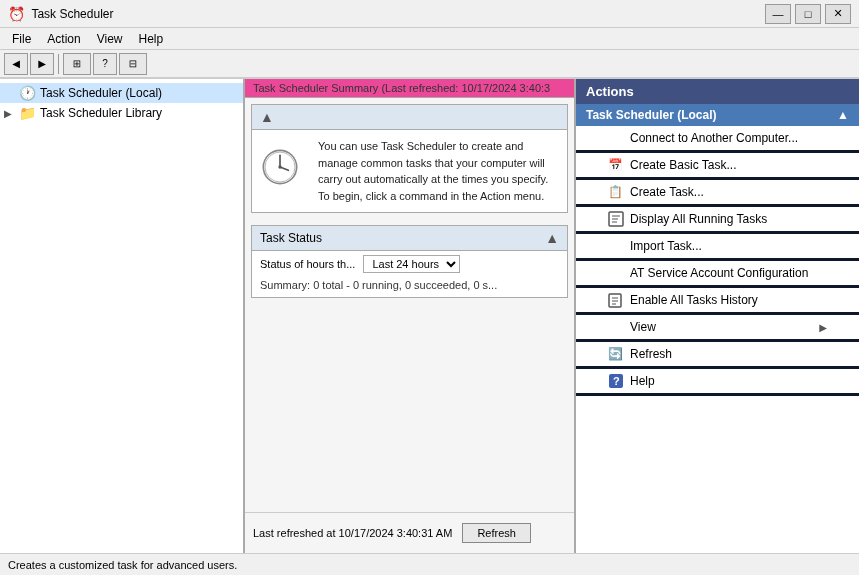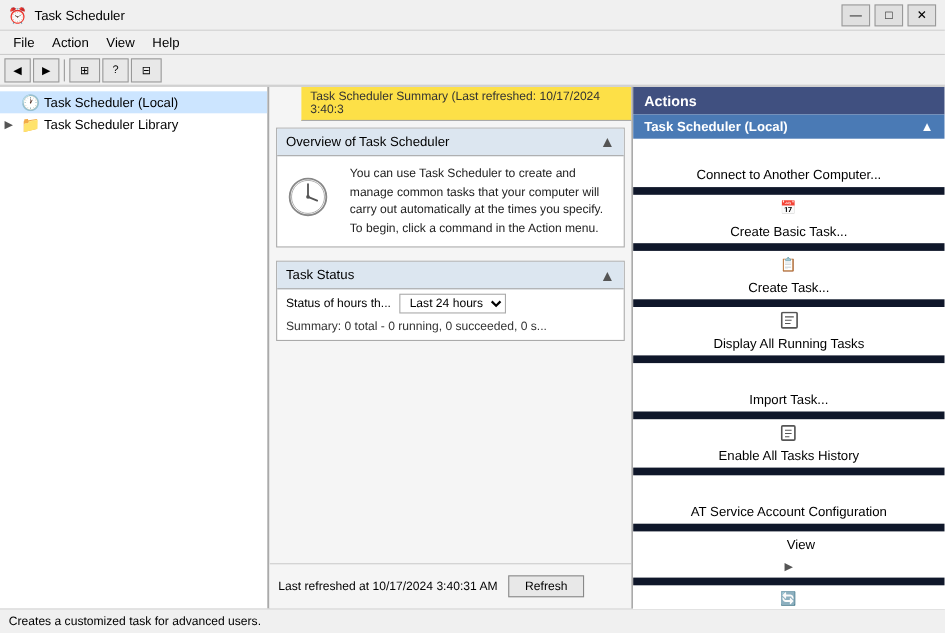--- a/index.html
+++ b/index.html
@@ -132,27 +132,26 @@
     }
     
     #center-panel {
       flex: 1;
       background: #f5f5f5;
       overflow-y: auto;
       display: flex;
       flex-direction: column;
     }
     #summary-header {
-      background: #fde047;
+      background: #ec4899;
       border-bottom: 1px solid #aaa;
       padding: 3px 8px;
       font-size: 11px;
       color: #333;
       flex-shrink: 0;
-      margin-left: 29px;
     }
     
     .section {
       margin: 6px;
       border: 1px solid #aaa;
       background: white;
     }
     .section-header {
       display: flex;
       align-items: center;
@@ -270,26 +269,25 @@
       align-items: center;
       justify-content: space-between;
     }
     .action-group-header.selected {
       background: #4a7ab5;
       color: white;
     }
     .action-item {
       display: flex;
       align-items: center;
-      padding: 4px 10px;
+      padding: 4px 32px;
       gap: 6px;
       cursor: pointer;
       font-size: 12px;
-      border-bottom: 7px solid #0f172a;
-      flex-direction: column;
+      border-bottom: 3px solid #0f172a;
     }
     .action-icon {
       width: 16px;
       height: 16px;
       display: flex;
       align-items: center;
       justify-content: center;
       font-size: 12px;
       flex-shrink: 0;
     }
@@ -352,21 +350,20 @@
       <span class="tree-icon">📁</span>
       <span>Task Scheduler Library</span>
     </div>
   </div>
 
   <div id="center-panel">
     <div id="summary-header">Task Scheduler Summary (Last refreshed: 10/17/2024 3:40:3</div>
 
     <div class="section">
       <div class="section-header">
-        <span>Overview of Task Scheduler</span>
         <span class="section-collapse">▲</span>
       </div>
       <div class="section-body">
         <div class="overview-icon">
           <svg class="clock-svg" viewBox="0 0 48 48" xmlns="http://www.w3.org/2000/svg">
             <circle cx="24" cy="24" r="20" fill="none" stroke="#888" stroke-width="2"></circle>
             <circle cx="24" cy="24" r="18" fill="white" stroke="#aaa" stroke-width="1"></circle>
             <line x1="24" y1="24" x2="24" y2="10" stroke="#555" stroke-width="2" stroke-linecap="round"></line>
             <line x1="24" y1="24" x2="34" y2="28" stroke="#555" stroke-width="2" stroke-linecap="round"></line>
             <circle cx="24" cy="24" r="2" fill="#555"></circle>
@@ -426,34 +423,34 @@
             <line x1="4" y1="11" x2="9" y2="11" stroke="#555" stroke-width="1"></line>
           </svg>
       </span>
       <span>Display All Running Tasks</span>
     </div>
     <div class="action-item">
       <span class="action-icon"></span>
       <span>Import Task...</span>
     </div>
     <div class="action-item">
+      <span class="action-icon"></span>
+      <span>AT Service Account Configuration</span>
+    </div>
+    <div class="action-item">
       <span class="action-icon">
         <svg width="16" height="16" viewBox="0 0 16 16">
             <rect x="1" y="2" width="12" height="13" rx="1" fill="white" stroke="#555" stroke-width="1.5"></rect>
             <line x1="4" y1="6" x2="10" y2="6" stroke="#555" stroke-width="1"></line>
             <line x1="4" y1="9" x2="10" y2="9" stroke="#555" stroke-width="1"></line>
             <line x1="4" y1="12" x2="8" y2="12" stroke="#555" stroke-width="1"></line>
           </svg>
       </span>
       <span>Enable All Tasks History</span>
     </div>
-    <div class="action-item">
-      <span class="action-icon"></span>
-      <span>AT Service Account Configuration</span>
-    </div>
     <div class="action-item action-submenu">
       <div style="display:flex;align-items:center;gap:6px;">
         <span class="action-icon"></span>
         <span>View</span>
       </div>
       <span class="action-submenu-arrow">▶</span>
     </div>
     <div class="action-item">
       <span class="action-icon">🔄</span>
       <span>Refresh</span>

